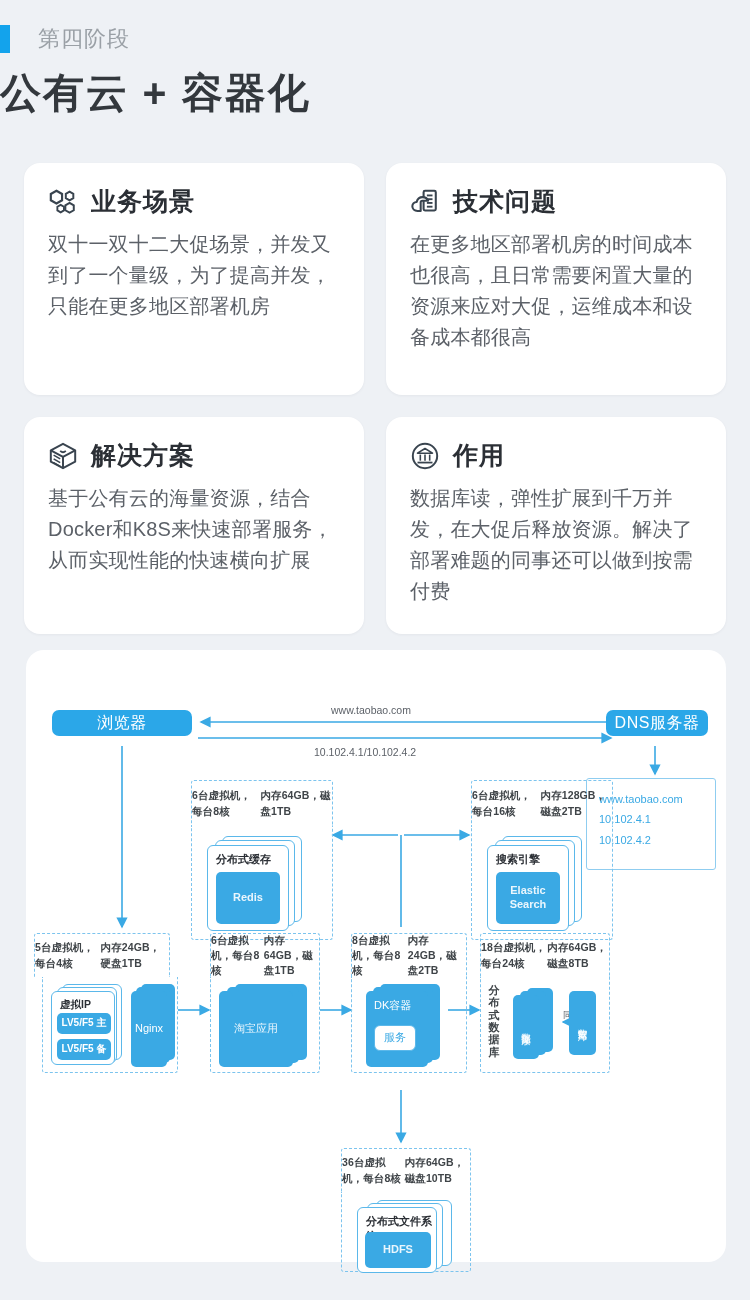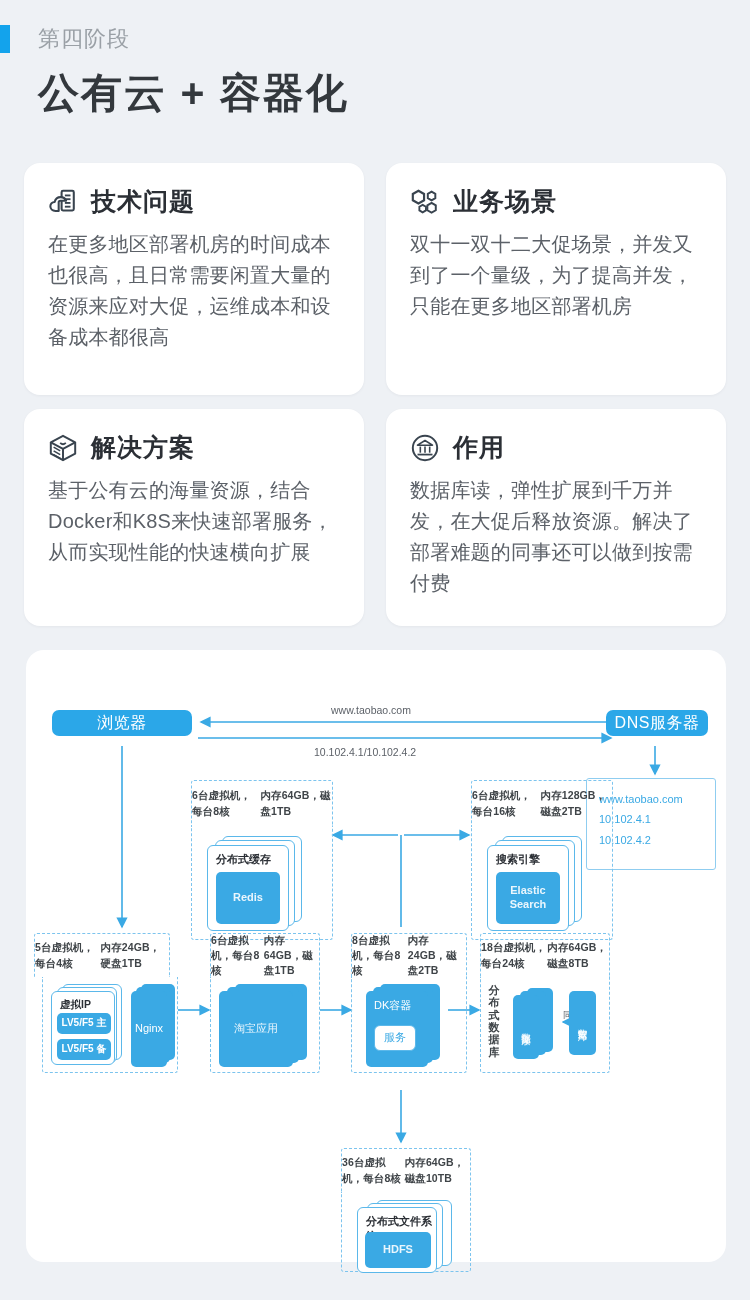--- a/index.html
+++ b/index.html
@@ -9,39 +9,39 @@
     font-family: "Liberation Sans", "DejaVu Sans", sans-serif;
     overflow: hidden;
   }
   .page { position: relative; width: 750px; height: 1300px; background: #eef1f5; }
 
   
   .header { position: absolute; left: 0; top: 22px; width: 596px; }
   .kicker-row { display: flex; align-items: center; height: 34px; }
   .kicker-bar { width: 10px; height: 28px; background: #13a3ec; margin-right: 28px; }
   .kicker-text { font-size: 22px; color: #9aa0a6; font-weight: 500; letter-spacing: 1px; }
-  .title { margin-left: 38px; margin-top: 10px; font-size: 41px; font-weight: bold;
+  .title { margin-top: 10px; font-size: 41px; font-weight: bold;
            color: #33383d; letter-spacing: 2px; }
 
   
   .cards { position: absolute; left: 24px; top: 163px; width: 702px; }
   .card-row { display: flex; gap: 22px; }
   .card {
     background: #fff; border-radius: 16px; padding: 22px 22px 20px 24px;
     box-shadow: 0 1px 3px rgba(30,40,60,.05);
   }
   .card.c1 { width: 340px; height: 232px; }
   .card.c2 { width: 340px; height: 232px; }
   .card.c3 { width: 340px; height: 217px; }
   .card.c4 { width: 340px; height: 217px; }
   .card-head { display: flex; align-items: center; gap: 13px; margin-bottom: 11px; }
   .card-icon { width: 30px; height: 30px; flex: none; display: block; }
   .card-title { font-size: 25px; font-weight: bold; color: #2b2f35; letter-spacing: 1px; }
   .card-body { font-size: 20px; line-height: 1.55; color: #5c6168; letter-spacing: .2px; }
-  .row2 { margin-top: 14px; }
+  .row2 { margin-top: 22px; }
 
   
   .diagram-panel {
     position: absolute; left: 26px; top: 650px; width: 700px; height: 612px;
     background: #ffffff; border-radius: 18px;
   }
   .diag { position: absolute; left: 0; top: 0; width: 700px; height: 612px; }
 
   
   .node { position: absolute; }
@@ -92,47 +92,47 @@
     <div class="kicker-row">
       <div class="kicker-bar"></div>
       <div class="kicker-text">第四阶段</div>
     </div>
     <div class="title">公有云 + 容器化</div>
   </div>
 
   <div class="cards">
 
     <div class="card-row">
+
+      <div class="card c1">
+        <div class="card-head">
+          <svg class="card-icon" viewBox="0 0 32 32">
+            <polygon points="9,4 15,7.4 15,14.2 9,17.6 3,14.2 3,7.4" fill="none" stroke="#39444f" stroke-width="2.3"></polygon>
+            <polygon points="23,5 27,7.3 27,11.9 23,14.2 19,11.9 19,7.3" fill="none" stroke="#39444f" stroke-width="2.1"></polygon>
+            <polygon points="23,17 27.5,19.6 27.5,24.8 23,27.4 18.5,24.8 18.5,19.6" fill="none" stroke="#39444f" stroke-width="2.1"></polygon>
+            <polygon points="13.5,19 17,21 17,25 13.5,27 10,25 10,21" fill="none" stroke="#39444f" stroke-width="2"></polygon>
+          </svg>
+          <div class="card-title">业务场景</div>
+        </div>
+        <div class="card-body">双十一双十二大促场景，并发又到了一个量级，为了提高并发，只能在更多地区部署机房</div>
+      </div>
 
       <div class="card c2">
         <div class="card-head">
           <svg class="card-icon" viewBox="0 0 32 32">
             <rect x="14.5" y="4" width="13" height="21" rx="1.5" fill="none" stroke="#39444f" stroke-width="2.2"></rect>
             <line x1="18" y1="9" x2="24" y2="9" stroke="#39444f" stroke-width="2"></line>
             <line x1="18" y1="13" x2="24" y2="13" stroke="#39444f" stroke-width="2"></line>
             <line x1="18" y1="17" x2="24" y2="17" stroke="#39444f" stroke-width="2"></line>
             <line x1="18" y1="21" x2="24" y2="21" stroke="#39444f" stroke-width="2"></line>
             <path d="M8 25.5 C4.6 25.5 2.5 23.3 2.5 20.6 C2.5 18.1 4.5 16 7.1 15.9 C7.8 12.9 10.4 10.8 13.5 10.8 C16.2 10.8 18.4 12.4 19.3 14.6 L13.2 14.6 C12.1 14.6 11.4 15.3 11.4 16.3 L11.4 25.5 Z" fill="#ffffff" stroke="#39444f" stroke-width="2.2" stroke-linejoin="round"></path>
           </svg>
           <div class="card-title">技术问题</div>
         </div>
         <div class="card-body">在更多地区部署机房的时间成本也很高，且日常需要闲置大量的资源来应对大促，运维成本和设备成本都很高</div>
-      </div>
-
-      <div class="card c1">
-        <div class="card-head">
-          <svg class="card-icon" viewBox="0 0 32 32">
-            <polygon points="9,4 15,7.4 15,14.2 9,17.6 3,14.2 3,7.4" fill="none" stroke="#39444f" stroke-width="2.3"></polygon>
-            <polygon points="23,5 27,7.3 27,11.9 23,14.2 19,11.9 19,7.3" fill="none" stroke="#39444f" stroke-width="2.1"></polygon>
-            <polygon points="23,17 27.5,19.6 27.5,24.8 23,27.4 18.5,24.8 18.5,19.6" fill="none" stroke="#39444f" stroke-width="2.1"></polygon>
-            <polygon points="13.5,19 17,21 17,25 13.5,27 10,25 10,21" fill="none" stroke="#39444f" stroke-width="2"></polygon>
-          </svg>
-          <div class="card-title">业务场景</div>
-        </div>
-        <div class="card-body">双十一双十二大促场景，并发又到了一个量级，为了提高并发，只能在更多地区部署机房</div>
       </div>
     </div>
 
     <div class="card-row row2">
 
       <div class="card c3">
         <div class="card-head">
           <svg class="card-icon" viewBox="0 0 32 32">
             <polygon points="16,3 29,10 16,17 3,10" fill="none" stroke="#39444f" stroke-width="2.1" stroke-linejoin="round"></polygon>
             <polyline points="3,10 3,22 16,29 29,22 29,10" fill="none" stroke="#39444f" stroke-width="2.1" stroke-linejoin="round"></polyline>

